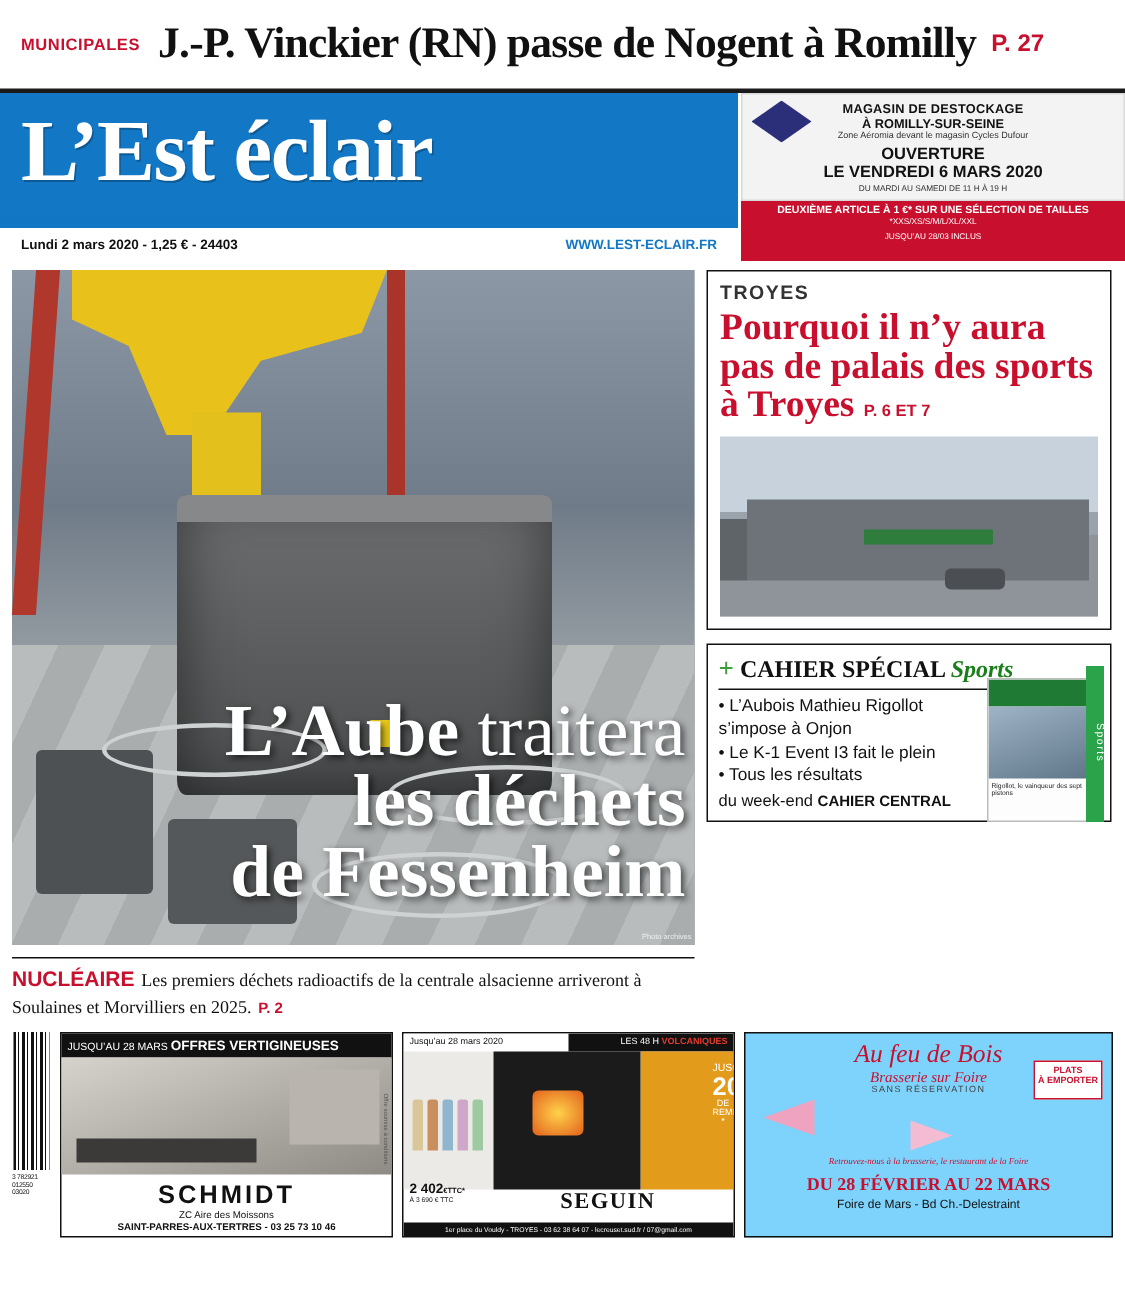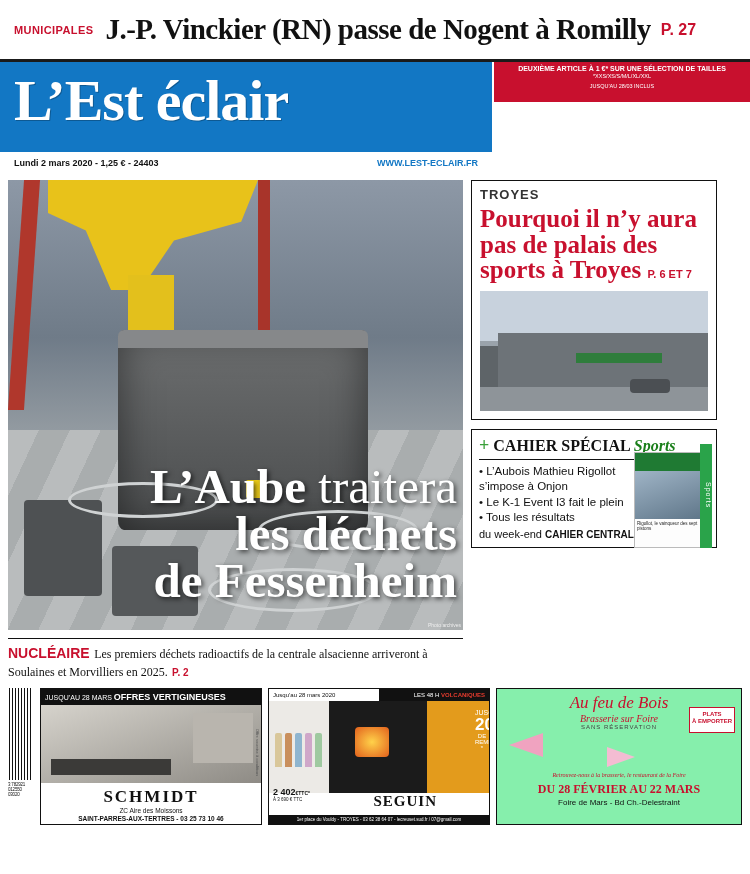--- a/index.html
+++ b/index.html
@@ -74,21 +74,21 @@
     background:#c8102e; color:#fff; height:40px; padding:3px 4px;
     text-align:center;
   }
   .ad-bottom .l1 { font-size:7px; font-weight:bold; line-height:1.15; }
   .ad-bottom .l2 { font-size:5.5px; line-height:1.2; }
   .ad-bottom .l3 { font-size:5.5px; margin-top:3px; }
 
   
   .main { display:flex; padding:6px 8px 0 8px; gap:8px; }
   .left { width:455px; }
-  .right { width:246px; }
+  .right { width:270px; }
 
   
   .photo {
     position:relative; width:455px; height:450px; overflow:hidden;
     background:linear-gradient(#7d8694,#5d6570);
   }
   .ph-sky { position:absolute; inset:0; background:linear-gradient(180deg,#8d98a6 0%,#6f7b88 35%,#9aa1a6 60%,#b8bcbd 100%); }
   .ph-crane {
     position:absolute; left:40px; top:0; width:210px; height:110px;
     background:#e8c21a; clip-path:polygon(0 0,100% 0,92% 38%,60% 55%,44% 100%,30% 100%,18% 46%,0 30%);
@@ -197,21 +197,21 @@
     background:repeating-linear-gradient(90deg,#111 0 1.5px,#fff 1.5px 3px,#111 3px 4px,#fff 4px 6px);
   }
   .barcode .num { font-size:4.5px; margin-top:2px; letter-spacing:-.2px; }
 
   .ad2 { width:222px; border:1px solid #111; position:relative; background:#fff; }
   .ad2 .band { background:#111; color:#fff; font-size:7px; padding:3px 4px; }
   .ad2 .band b { font-size:9px; }
   .ad2 .pic { height:78px; background:linear-gradient(160deg,#d6d3cc,#8e8b85); position:relative; }
   .ad2 .pic .counter { position:absolute; left:10px; bottom:8px; width:120px; height:16px; background:#3b3a38; }
   .ad2 .pic .cab { position:absolute; right:8px; top:8px; width:60px; height:50px; background:#b9b5ae; }
-  .ad2 .logo { text-align:center; font-family:Liberation Serif, serif; font-size:17px; letter-spacing:2px; font-weight:bold; margin-top:4px; }
+  .ad2 .logo { text-align:center; font-family:Liberation Sans, sans-serif; font-size:17px; letter-spacing:2px; font-weight:bold; margin-top:4px; }
   .ad2 .addr { text-align:center; font-size:6.5px; line-height:1.3; }
   .ad2 .addr b { font-size:6.5px; }
   .ad2 .side { position:absolute; right:1px; top:40px; font-size:4px; writing-mode:vertical-rl; color:#555; }
 
   .ad3 { width:222px; border:1px solid #111; position:relative; background:#fff; overflow:hidden; }
   .ad3 .top { display:flex; font-size:6px; }
   .ad3 .top .l { background:#fff; padding:3px 4px; width:50%; }
   .ad3 .top .r { background:#111; color:#fff; padding:3px 4px; width:50%; text-align:right; }
   .ad3 .top .r b { color:#e53b2e; }
   .ad3 .body { height:92px; display:flex; }
@@ -221,21 +221,21 @@
   .ad3 .stove .fire { position:absolute; left:26px; top:26px; width:34px; height:30px; background:radial-gradient(#ffd24a,#e2601c); border-radius:4px; }
   .ad3 .promo { width:62px; background:#e39b1c; color:#fff; text-align:center; padding-top:8px;padding-left:48px; }
   .ad3 .promo .a { font-size:7px; }
   .ad3 .promo .b { font-size:17px; font-weight:bold; line-height:1; }
   .ad3 .promo .c { font-size:6px; }
   .ad3 .price { position:absolute; left:4px; bottom:22px; font-size:9px; font-weight:bold; }
   .ad3 .price small { font-size:5px; }
   .ad3 .seguin { position:absolute; right:52px; bottom:14px; font-family:"Liberation Serif",serif; font-size:15px; font-weight:bold; letter-spacing:1px; }
   .ad3 .foot { position:absolute; left:0; right:0; bottom:0; background:#111; color:#fff; font-size:4.5px; text-align:center; padding:2px; }
 
-  .ad4 { flex:1; border:1px solid #111; background:#86efac; position:relative; overflow:hidden; }
+  .ad4 { flex:1; border:1px solid #111; background:#7dd3fc; position:relative; overflow:hidden; }
   .ad4 .t1 { text-align:center; font-family:"Liberation Serif",serif; font-style:italic; color:#c8102e; font-size:17px; margin-top:4px; }
   .ad4 .t2 { text-align:center; font-family:"Liberation Serif",serif; font-style:italic; color:#c8102e; font-size:10px; }
   .ad4 .t3 { text-align:center; font-size:6px; letter-spacing:1px; color:#444; }
   .ad4 .tag {
     position:absolute; right:6px; top:18px; width:46px; height:26px;
     background:#fff; border:1px solid #c8102e; color:#c8102e;
     font-size:6px; text-align:center; padding-top:3px; line-height:1.15; font-weight:bold;
   }
   .ad4 .fish { position:absolute; left:12px; top:44px; width:0;height:0;border-top:12px solid transparent;border-bottom:12px solid transparent;border-right:34px solid #f0a3c0;}
   .ad4 .fish2 { position:absolute; left:110px; top:58px; width:0;height:0;border-top:10px solid transparent;border-bottom:10px solid transparent;border-left:28px solid #f4bcd2;}
@@ -258,20 +258,29 @@
     <div class="masthead">
       <div class="title">L’Est éclair</div>
       <div class="blueline"></div>
       <div class="bottombar">
         <span>Lundi 2 mars 2020 - 1,25 € - 24403</span>
         <span class="web">WWW.LEST-ECLAIR.FR</span>
       </div>
     </div>
 
     <div class="adbox">
+      <div class="ad-top">
+        <div class="ad-diamond"></div>
+        <div class="store">MAGASIN DE DESTOCKAGE</div>
+        <div class="store2">À ROMILLY-SUR-SEINE</div>
+        <div class="zone">Zone Aéromia devant le magasin Cycles Dufour</div>
+        <div class="ouverture">OUVERTURE</div>
+        <div class="date">LE VENDREDI 6 MARS 2020</div>
+        <div class="hours">DU MARDI AU SAMEDI DE 11 H À 19 H</div>
+      </div>
       <div class="ad-bottom">
         <div class="l1">DEUXIÈME ARTICLE À 1 €* SUR UNE SÉLECTION DE TAILLES</div>
         <div class="l2">*XXS/XS/S/M/L/XL/XXL</div>
         <div class="l3">JUSQU’AU 28/03 INCLUS</div>
       </div>
     </div>
   </div>
 
   <div class="main">
 

